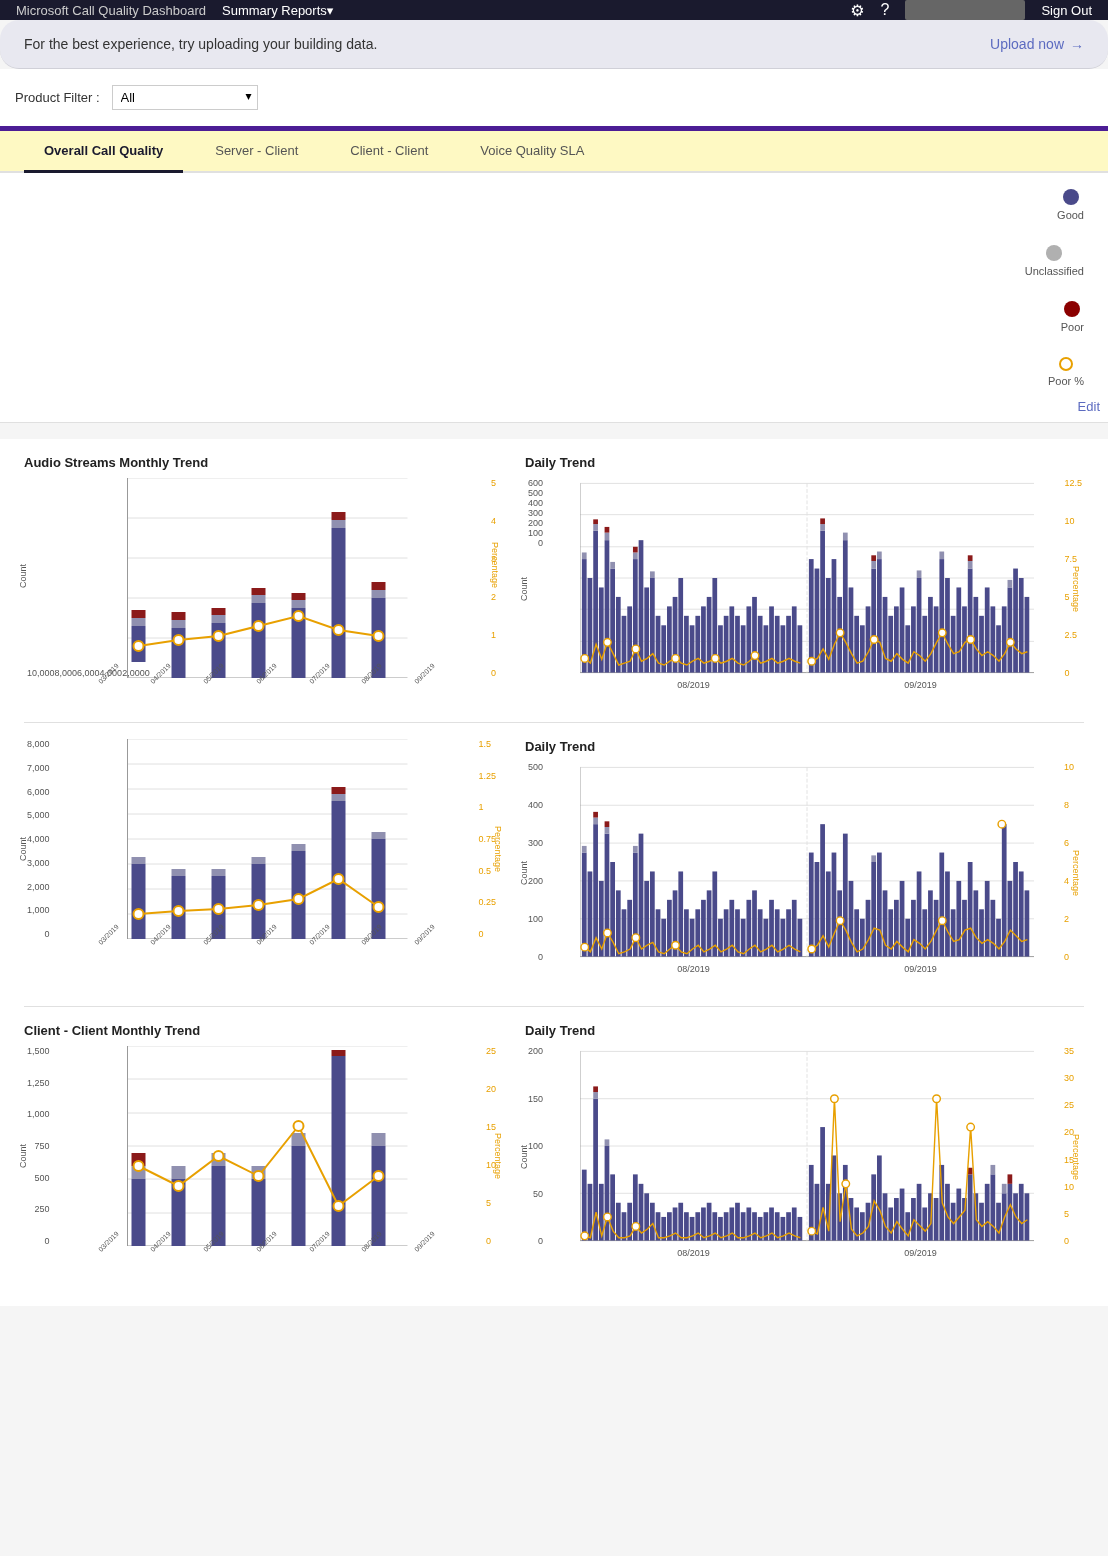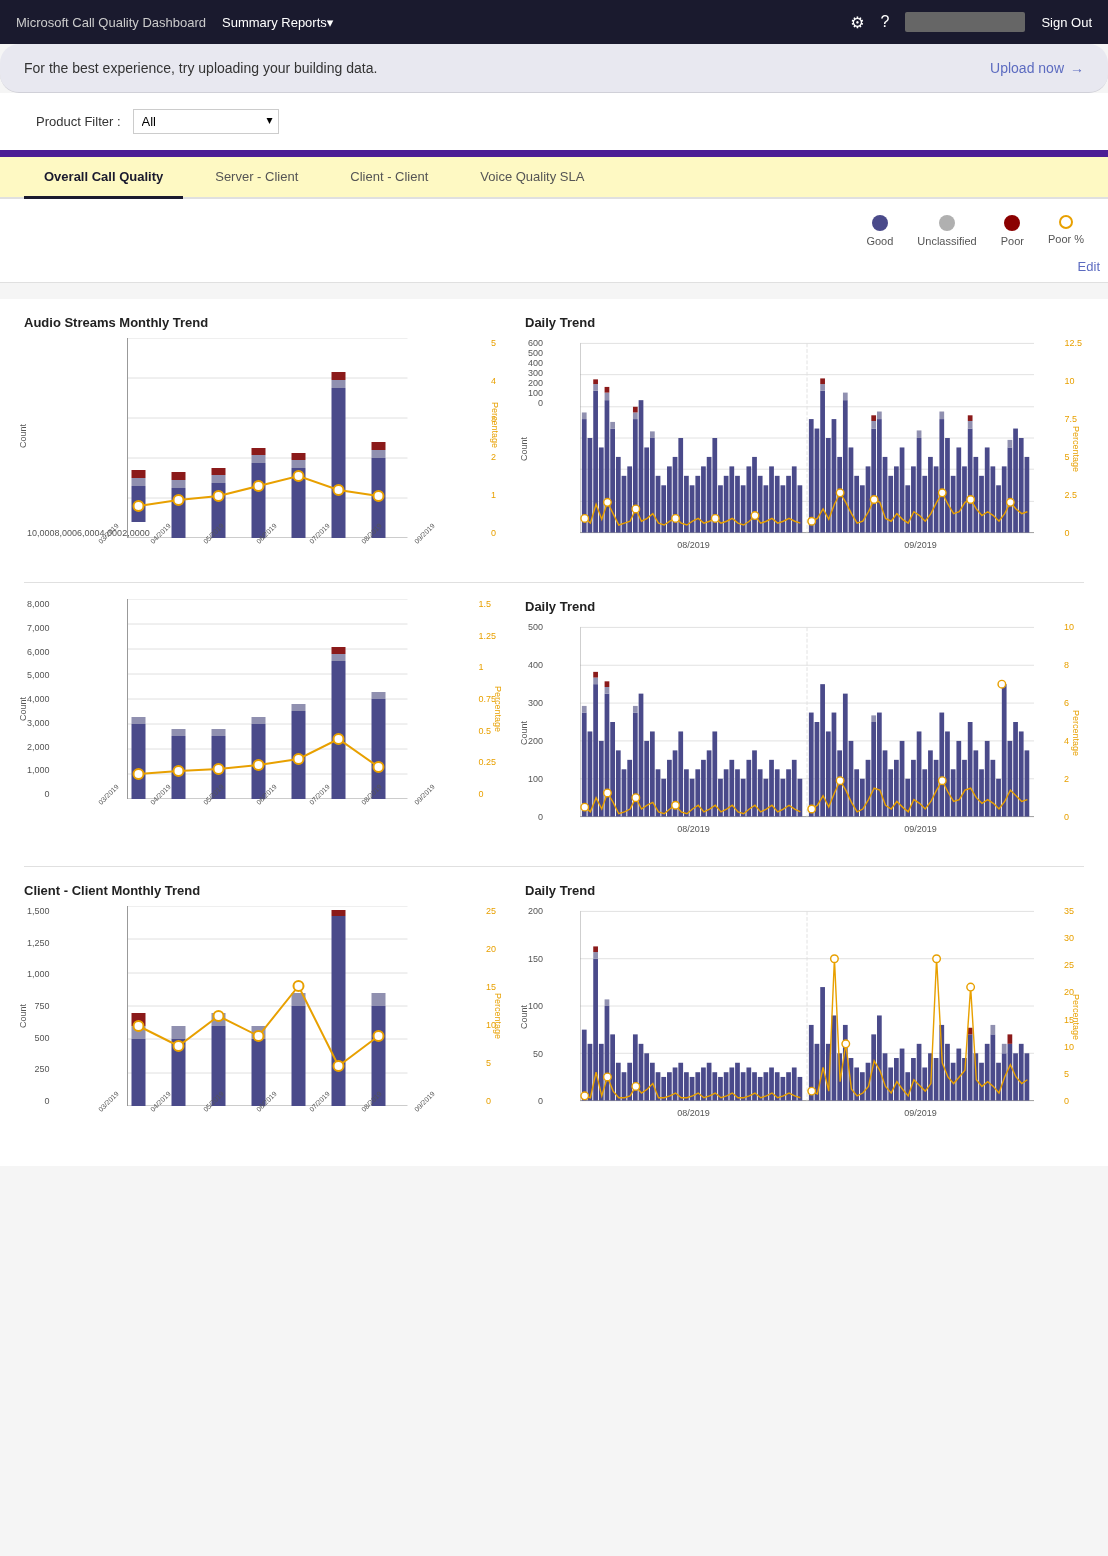--- a/index.html
+++ b/index.html
@@ -4,21 +4,21 @@
   <style>
     * { box-sizing: border-box; margin: 0; padding: 0; }
     body { font-family: 'Segoe UI', Arial, sans-serif; font-size: 13px; background: #f5f5f5; width: 1108px; }
 
     
     .header {
       background: #1a1a2e;
       display: flex;
       align-items: center;
       padding: 0 16px;
-      height: 44px;
+      height: 20px;
       color: white;
     }
     .header-brand { font-size: 13px; color: #ccc; margin-right: 16px; }
     .header-nav { display: flex; align-items: center; color: white; font-size: 13px; font-weight: 500; }
     .header-spacer { flex: 1; }
     .header-icons { display: flex; align-items: center; gap: 16px; color: white; font-size: 16px; }
     .header-user { background: #666; height: 20px; width: 120px; border-radius: 2px; margin: 0 16px; }
     .header-signout { color: white; font-size: 13px; cursor: pointer; }
 
     
@@ -30,25 +30,25 @@
       justify-content: space-between;
       border-bottom: 1px solid #d0d0d8;
       border-radius: 19px;
     }
     .banner-text { font-size: 14px; color: #333; }
     .banner-link { color: #5c6bc0; font-size: 14px; font-weight: 500; display: flex; align-items: center; gap: 6px; cursor: pointer; }
 
     
     .filter-area {
       background: white;
-      padding: 16px 36px;
+      padding: 16px 15px;
       display: flex;
       align-items: center;
       gap: 12px;
-      border-bottom: 7px solid #4c1d95;
+      border-bottom: 5px solid #4c1d95;
     }
     .filter-label { font-size: 13px; color: #333; }
     .filter-select {
       border: 1px solid #ccc;
       padding: 4px 24px 4px 8px;
       font-size: 13px;
       appearance: none;
       background: white;
       min-width: 80px;
       cursor: pointer;
@@ -79,21 +79,22 @@
       border-bottom-color: #1a1a2e;
     }
 
     
     .legend-area {
       background: white;
       padding: 16px 24px 8px;
       display: flex;
       justify-content: flex-end;
       gap: 24px;
-      align-items: flex-start;
+      align-items: flex-end;
+      flex-direction: column;
     }
     .legend-item { display: flex; flex-direction: column; align-items: center; gap: 4px; font-size: 11px; color: #555; }
     .legend-dot { width: 16px; height: 16px; border-radius: 50%; }
     .legend-dot.good { background: #4a4a8a; }
     .legend-dot.unclassified { background: #b0b0b0; }
     .legend-dot.poor { background: #8b0000; }
     .legend-dot.poor-pct { background: white; border: 2px solid #e8a000; width: 14px; height: 14px; }
 
     .edit-link {
       background: white;

